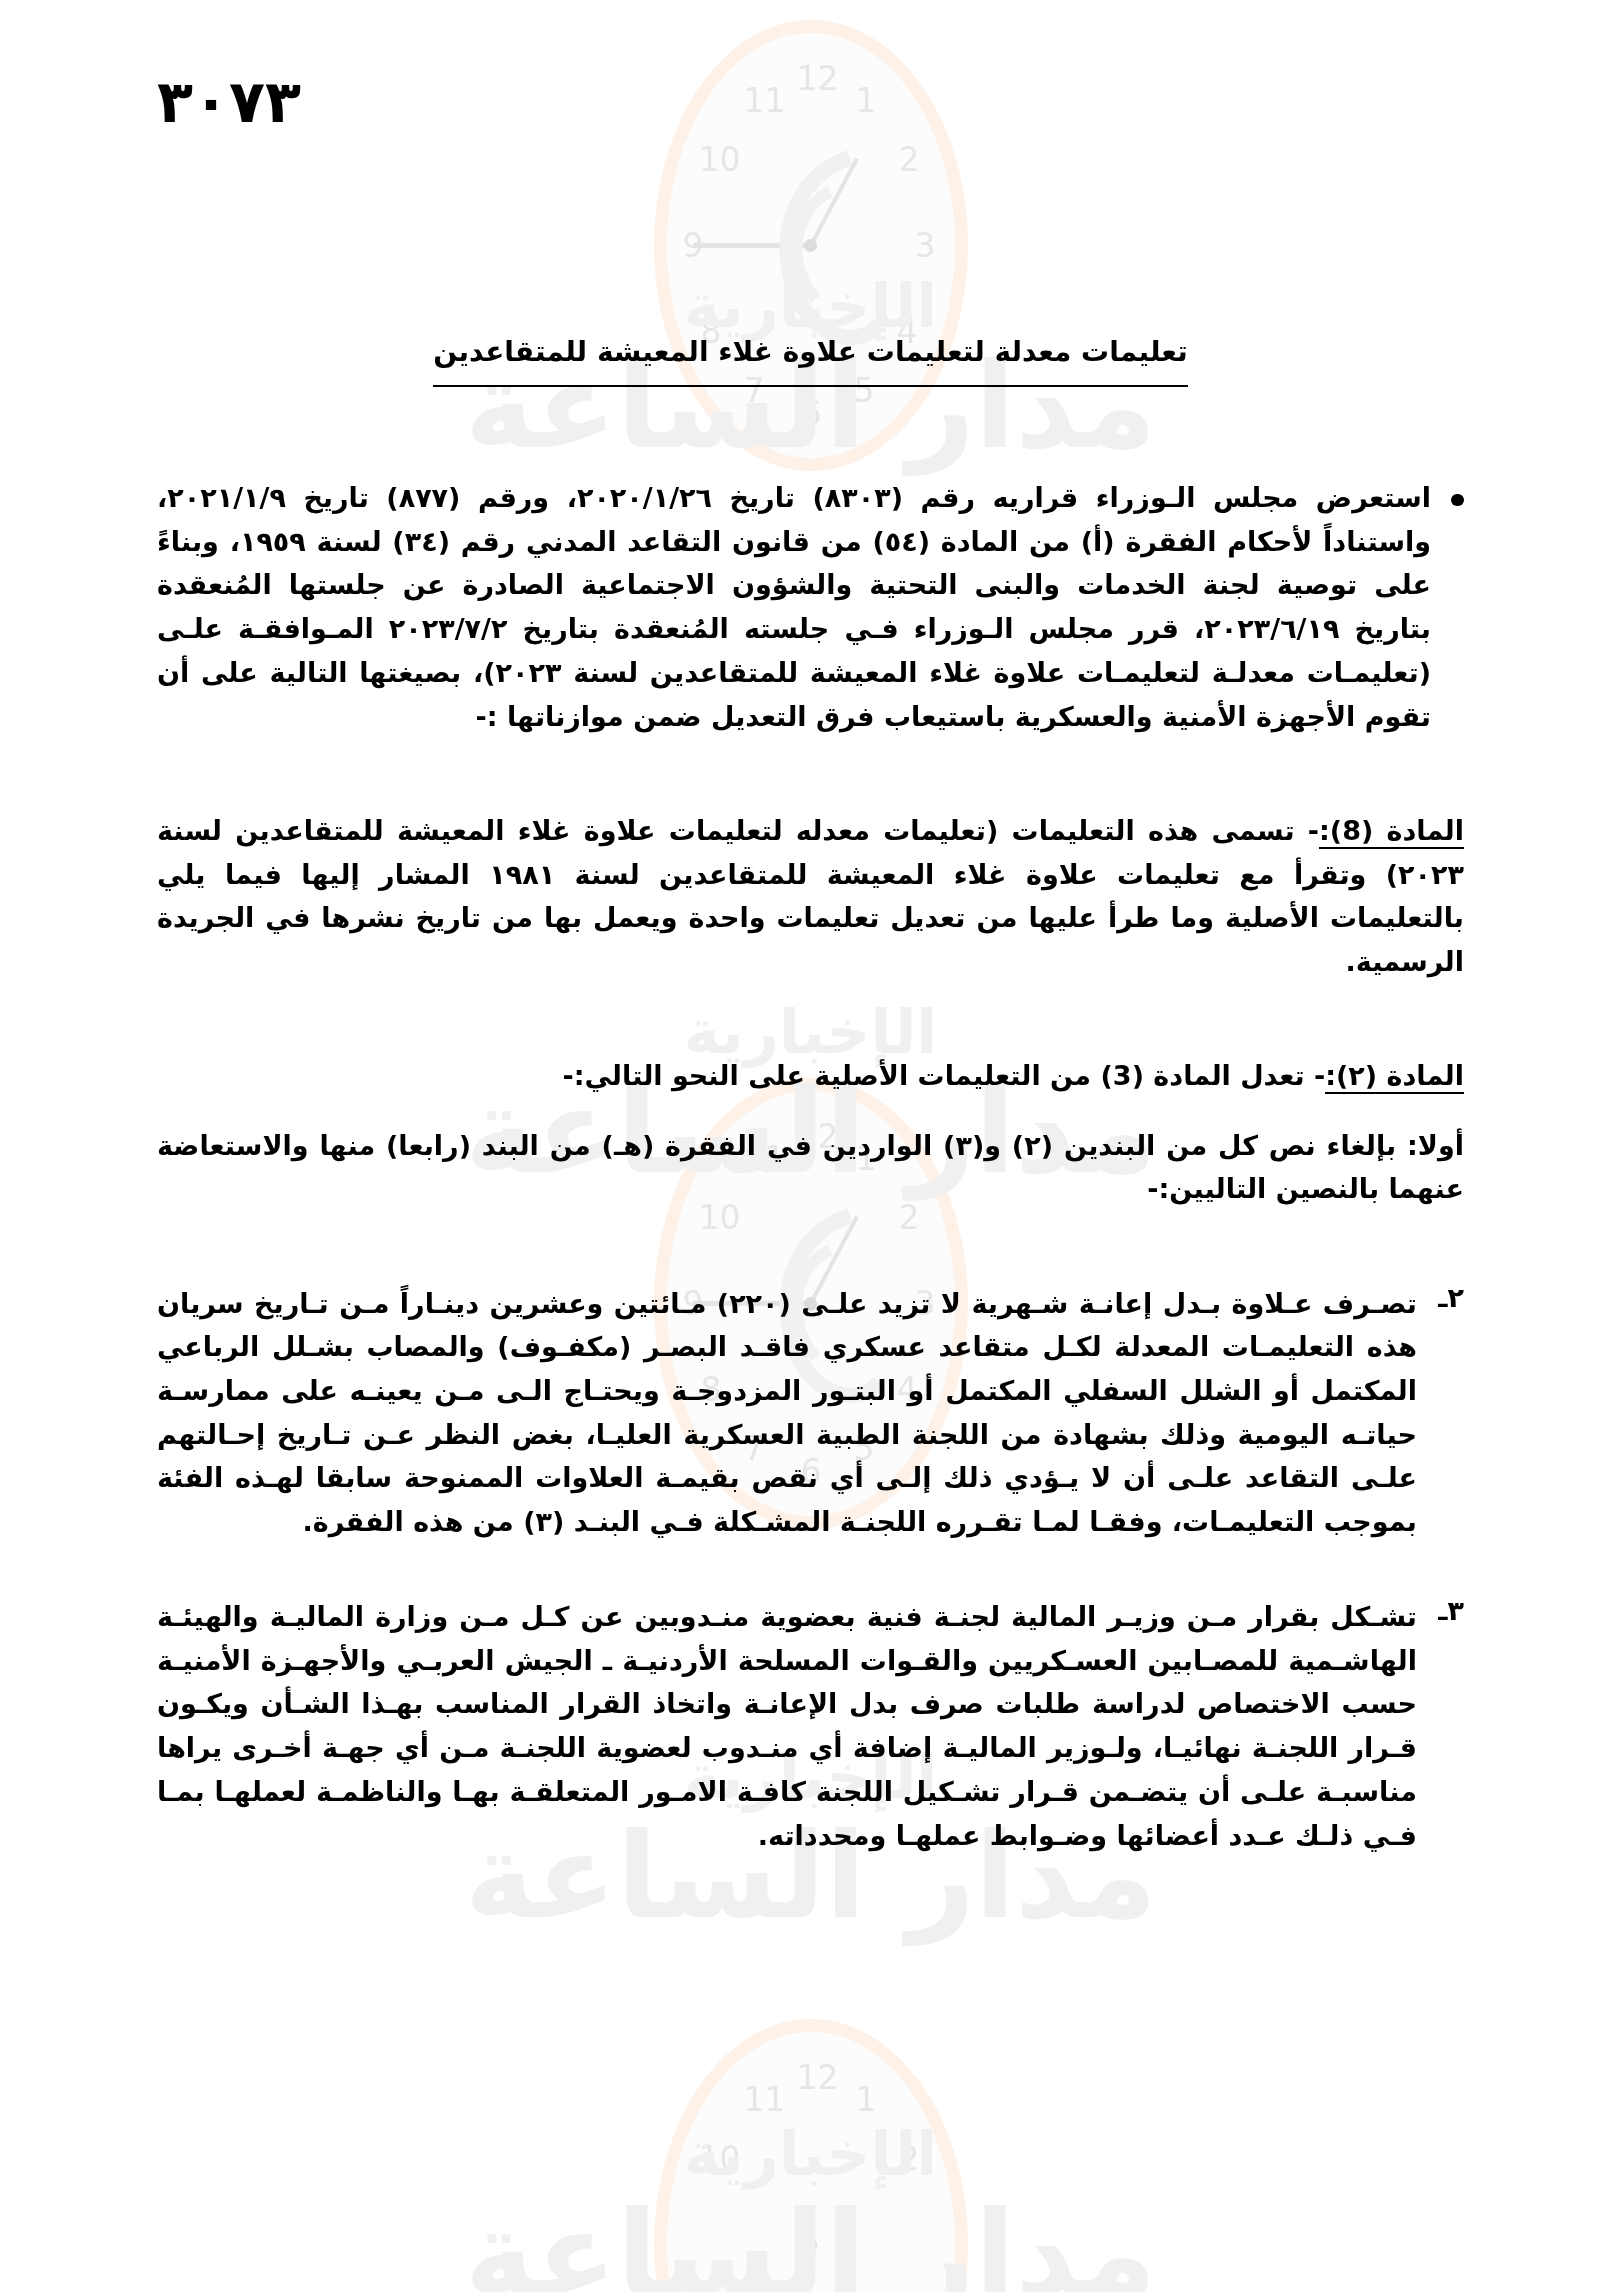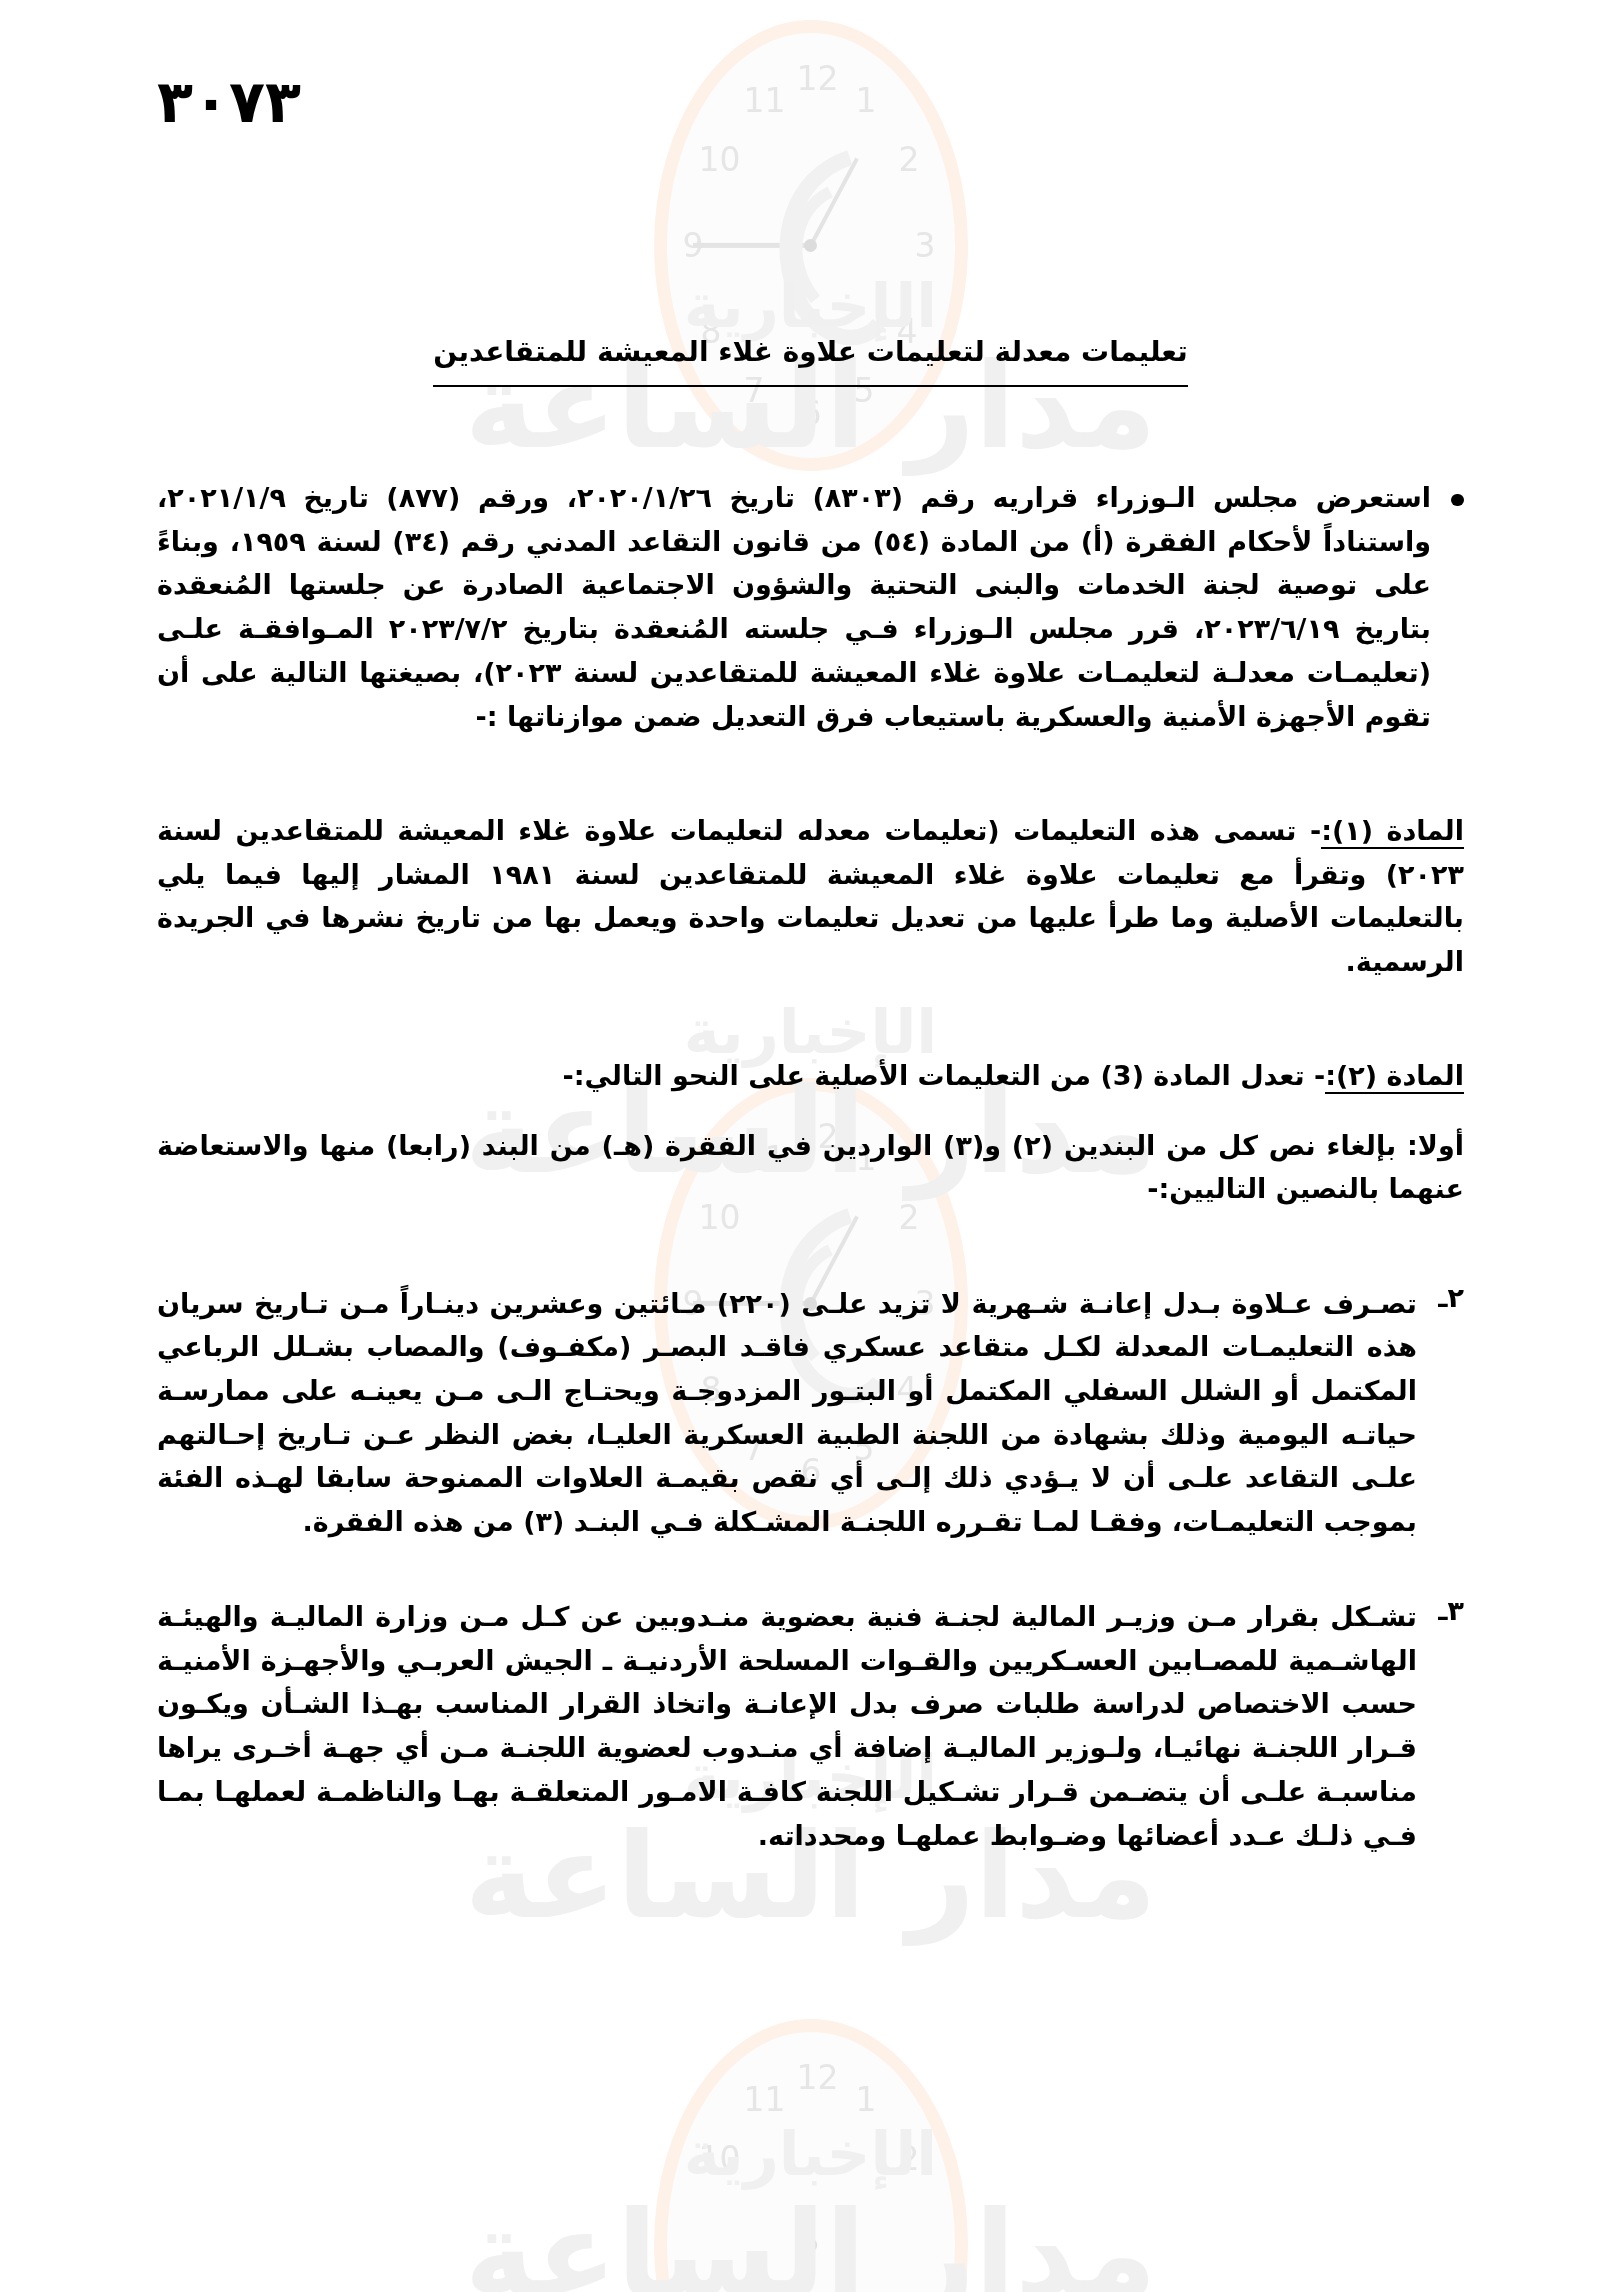--- a/index.html
+++ b/index.html
@@ -314,21 +314,21 @@
 
   <div class="body-area">
 
     <div class="bullet-para">
       <span class="bullet-dot"></span>
       <p class="para just-both">استعرض مجلس الـوزراء قراريه رقم (٨٣٠٣) تاريخ ٢٠٢٠/١/٢٦، ورقم (٨٧٧) تاريخ ٢٠٢١/١/٩، واستناداً لأحكام الفقرة (أ) من المادة (٥٤) من قانون التقاعد المدني رقم (٣٤) لسنة ١٩٥٩، وبناءً على توصية لجنة الخدمات والبنى التحتية والشؤون الاجتماعية الصادرة عن جلستها المُنعقدة بتاريخ ٢٠٢٣/٦/١٩، قرر مجلس الـوزراء فـي جلسته المُنعقدة بتاريخ ٢٠٢٣/٧/٢ المـوافقـة علـى (تعليمـات معدلـة لتعليمـات علاوة غلاء المعيشة للمتقاعدين لسنة ٢٠٢٣)، بصيغتها التالية على أن تقوم الأجهزة الأمنية والعسكرية باستيعاب فرق التعديل ضمن موازناتها :-</p>
     </div>
 
     <div class="gap-md"></div>
 
-    <p class="para just-both"><span class="art-label">المادة (١):</span><span>- تسمى هذه التعليمات (تعليمات معدله لتعليمات علاوة غلاء المعيشة للمتقاعدين لسنة ٢٠٢٣) وتقرأ مع تعليمات علاوة غلاء المعيشة للمتقاعدين لسنة ١٩٨١ المشار إليها فيما يلي بالتعليمات الأصلية وما طرأ عليها من تعديل تعليمات واحدة ويعمل بها من تاريخ نشرها في الجريدة الرسمية.</span></p>
+    <p class="para just-both"><span class="art-label">المادة (8):</span><span>- تسمى هذه التعليمات (تعليمات معدله لتعليمات علاوة غلاء المعيشة للمتقاعدين لسنة ٢٠٢٣) وتقرأ مع تعليمات علاوة غلاء المعيشة للمتقاعدين لسنة ١٩٨١ المشار إليها فيما يلي بالتعليمات الأصلية وما طرأ عليها من تعديل تعليمات واحدة ويعمل بها من تاريخ نشرها في الجريدة الرسمية.</span></p>
 
     <div class="gap-md"></div>
 
     <p class="para tail-right"><span class="art-label">المادة (٢):</span><span>- تعدل المادة (3) من التعليمات الأصلية على النحو التالي:-</span></p>
 
     <p class="para just-both">أولا: بإلغاء نص كل من البندين (٢) و(٣) الواردين في الفقرة (هـ) من البند (رابعا) منها والاستعاضة عنهما بالنصين التاليين:-</p>
 
     <div class="gap-md"></div>
 
     <div class="numbered">

